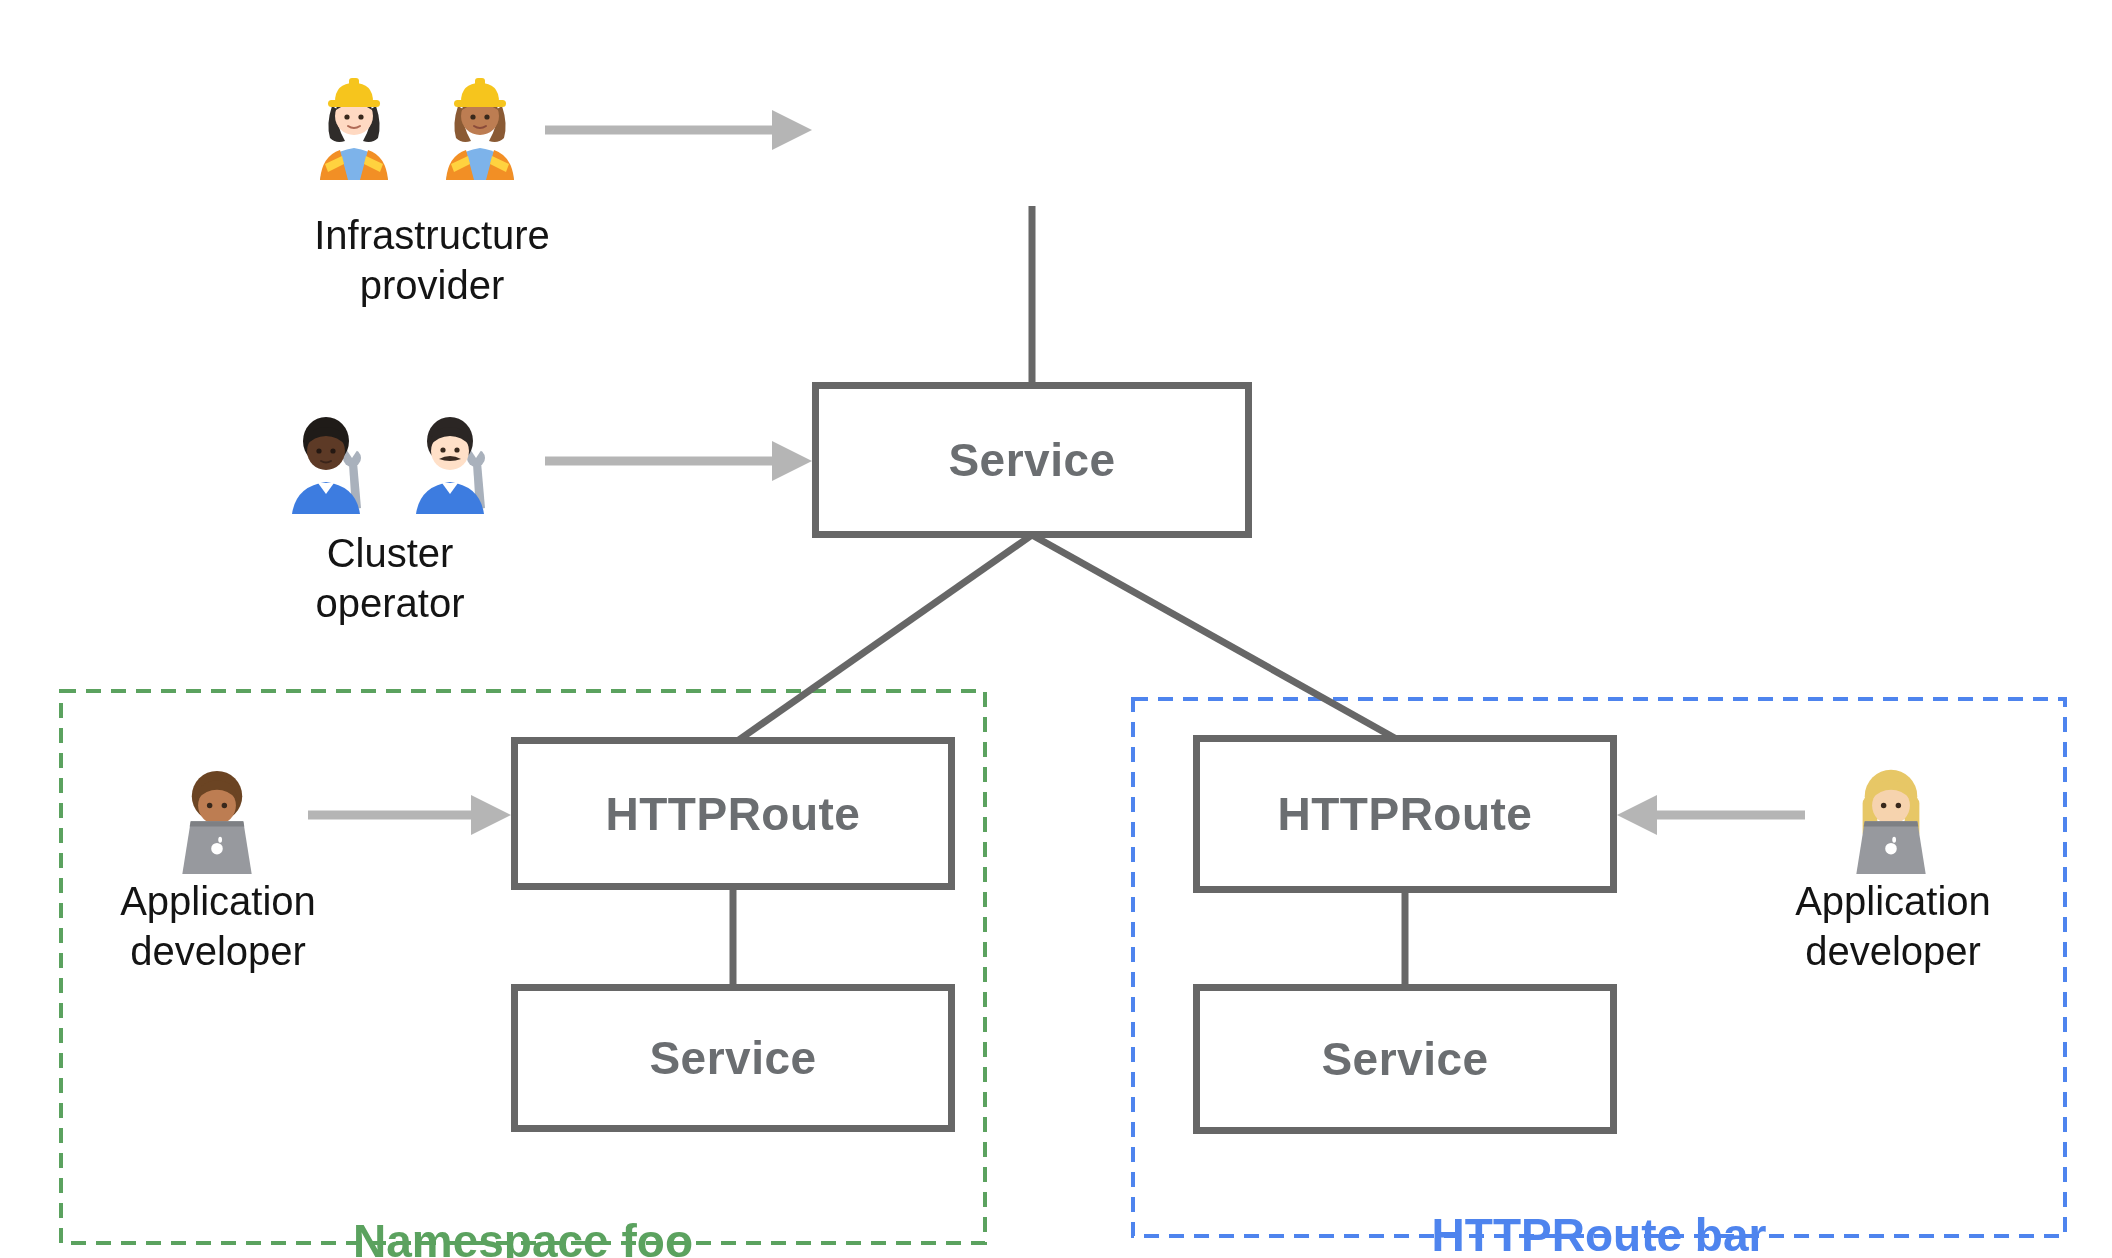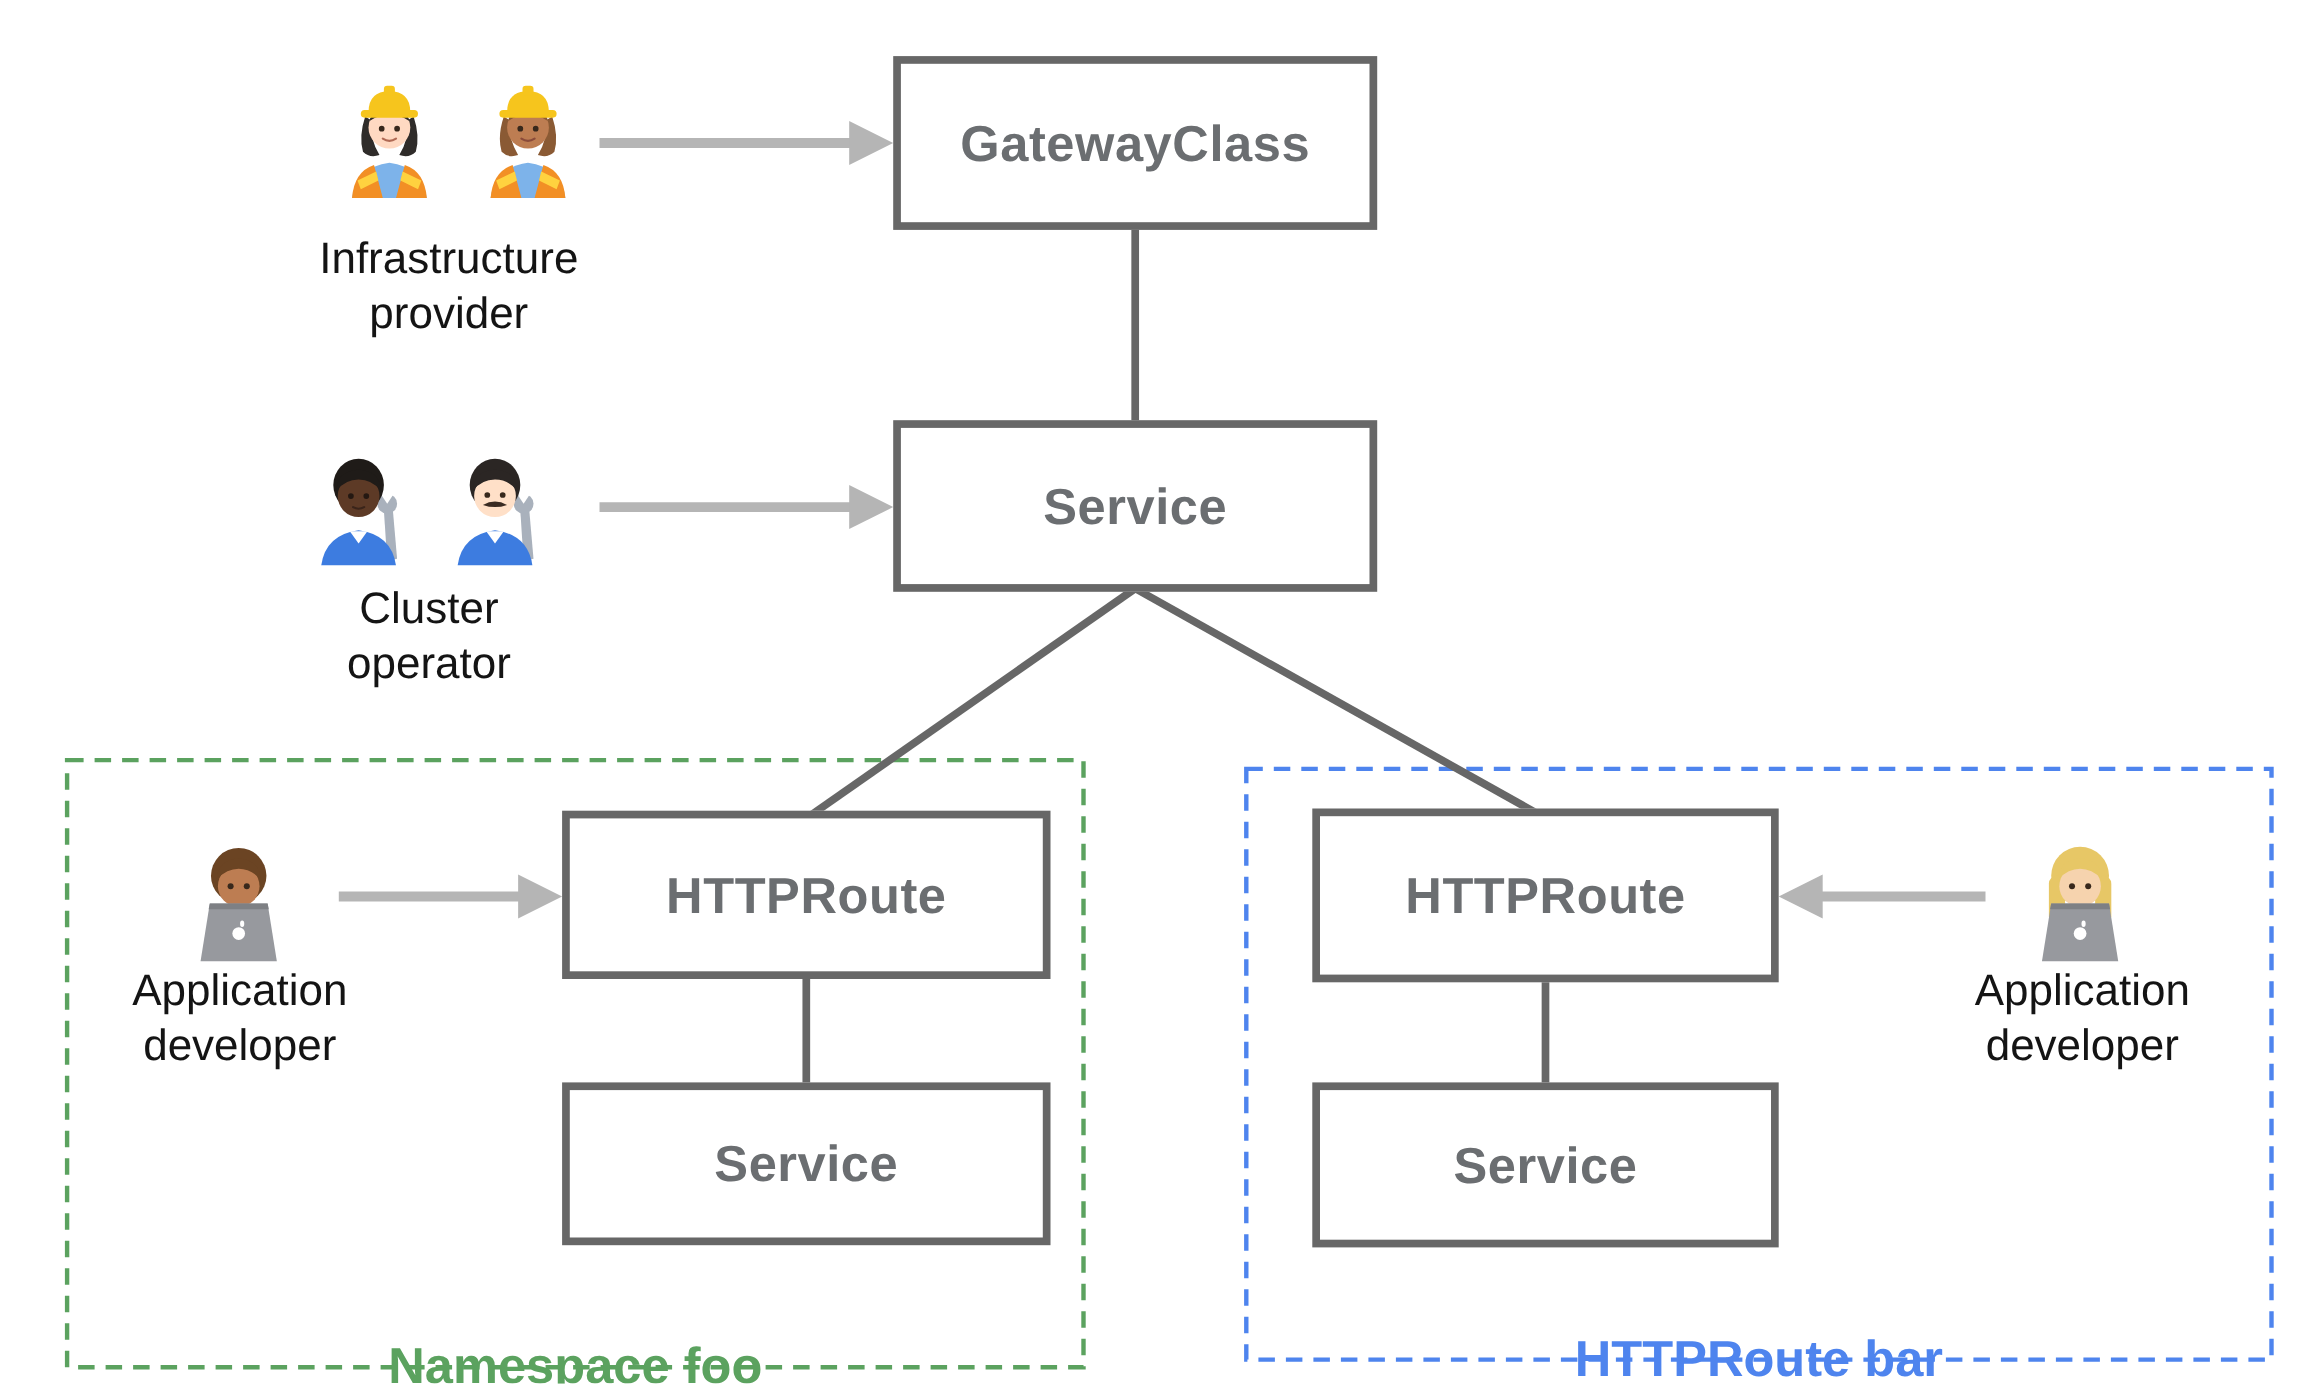--- a/index.html
+++ b/index.html
@@ -60,23 +60,20 @@
     <g>
       <line class="arrow-line" x1="308" y1="815" x2="475" y2="815"></line>
       <polygon class="arrow-head" points="511,815 471,795 471,835"></polygon>
     </g>
     <g>
       <line class="arrow-line" x1="1805" y1="815" x2="1655" y2="815"></line>
       <polygon class="arrow-head" points="1617,815 1657,795 1657,835"></polygon>
     </g>
   </svg>
 
-  <div class="node" style="left:812px;top:51px;width:440px;height:158px;">
-    <span>GatewayClass</span>
-  </div>
   <div class="node" style="left:812px;top:382px;width:440px;height:156px;">
     <span>Service</span>
   </div>
   <div class="node" style="left:511px;top:737px;width:444px;height:153px;">
     <span>HTTPRoute</span>
   </div>
   <div class="node" style="left:511px;top:984px;width:444px;height:148px;">
     <span>Service</span>
   </div>
   <div class="node" style="left:1193px;top:735px;width:424px;height:158px;">
@@ -118,21 +115,21 @@
       <circle cx="50" cy="54" r="19" fill="#bd7d52"></circle>
       <path d="M32 48 Q33 38 50 37 Q67 38 68 48 Q60 42 50 42 Q40 42 32 48 Z" fill="#8a5a34"></path>
       <circle cx="43" cy="55" r="2.6" fill="#38281c"></circle>
         <circle cx="57" cy="55" r="2.6" fill="#38281c"></circle>
       <path d="M44 64 Q50 68 56 64" stroke="#8a4b3a" stroke-width="2" fill="none" stroke-linecap="round"></path>
       <path d="M31 40 Q31 21 50 21 Q69 21 69 40 Z" fill="#f6c51d"></path>
       <rect x="45" y="16" width="10" height="9" rx="3" fill="#f6c51d"></rect>
       <rect x="24" y="38" width="52" height="7" rx="3.5" fill="#f6c51d"></rect>
     </svg>
   </div>
-  <div class="persona-label" style="left:248px;top:210px;width:320px;text-align:center;">Infrastructure provider</div>
+  <div class="persona-label" style="left:272px;top:210px;width:320px;text-align:center;">Infrastructure provider</div>
 
   <div class="figures" style="left:276px;top:396px;gap:24px;">
     <svg width="100" height="118" viewBox="0 0 100 118">
       <path d="M73 68 L81 66 L85 112 L76 114 Z" fill="#a9b1bc"></path>
       <circle cx="76" cy="62" r="9" fill="#a9b1bc"></circle>
       <polygon points="76,62 68,50 84,50" fill="#ffffff"></polygon>
       <path d="M16 118 Q20 90 50 86 Q80 90 84 118 Z" fill="#3d7ce0"></path>
       <path d="M42 87 L50 98 L58 87 Z" fill="#ffffff"></path>
       <ellipse cx="50" cy="45" rx="23" ry="24" fill="#1f1b18"></ellipse>
       <circle cx="50" cy="55" r="19" fill="#5d3a26"></circle>

